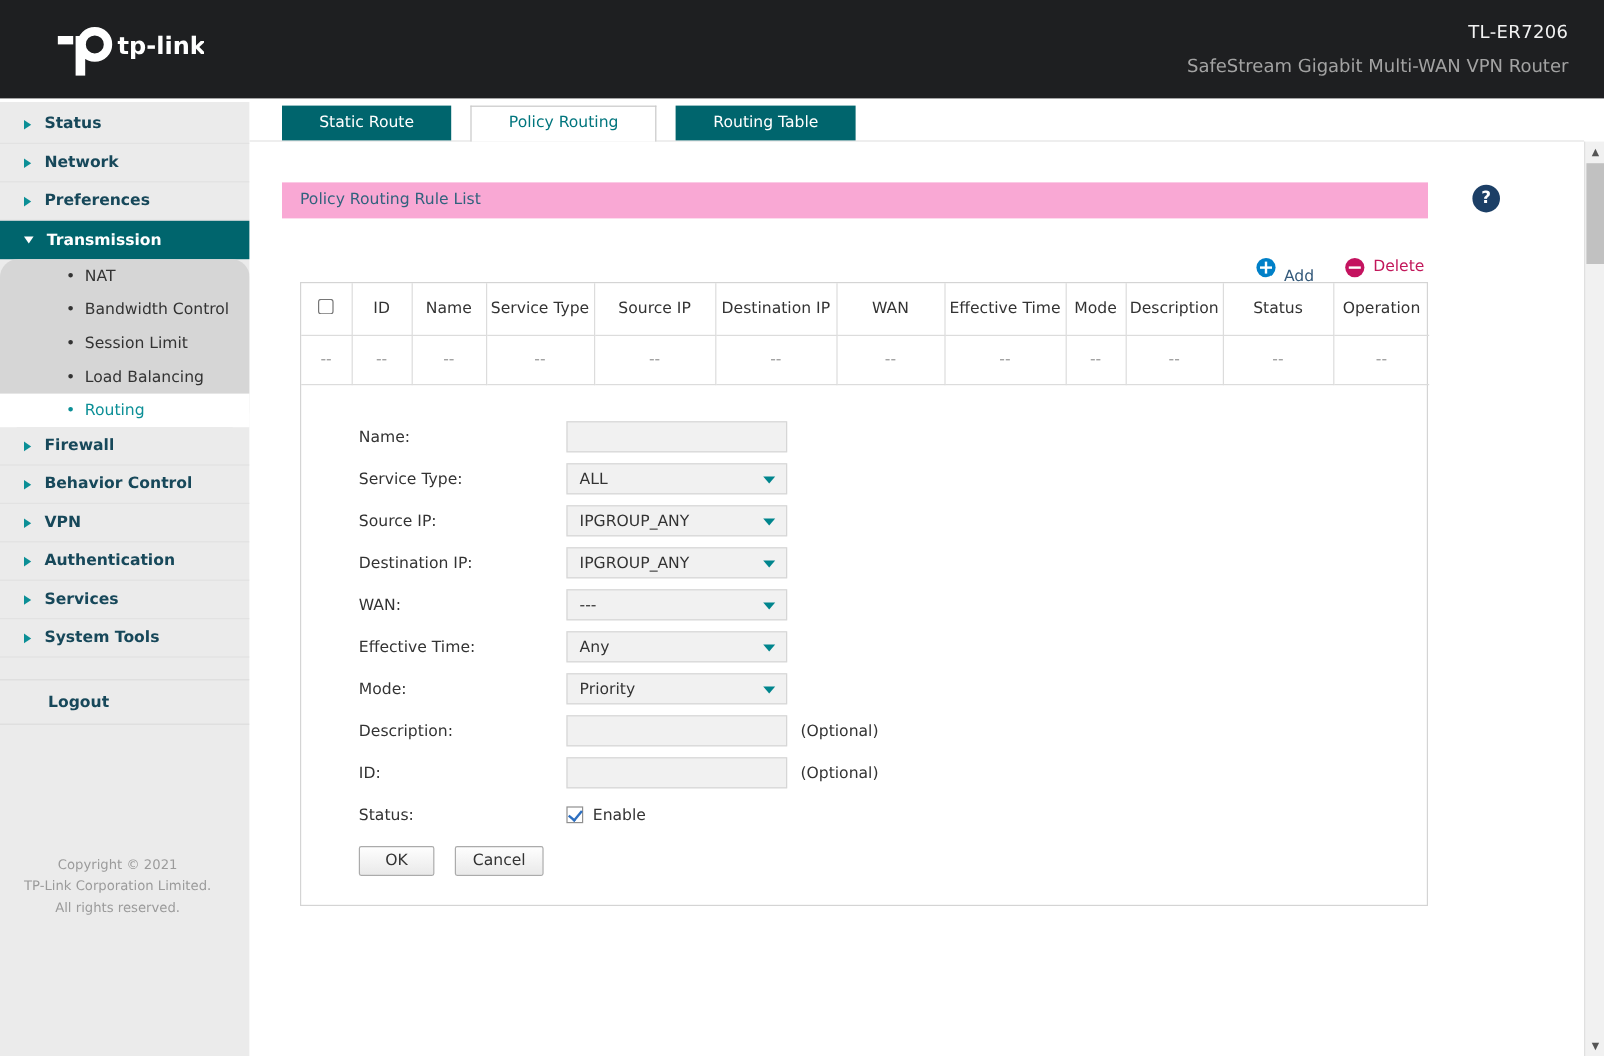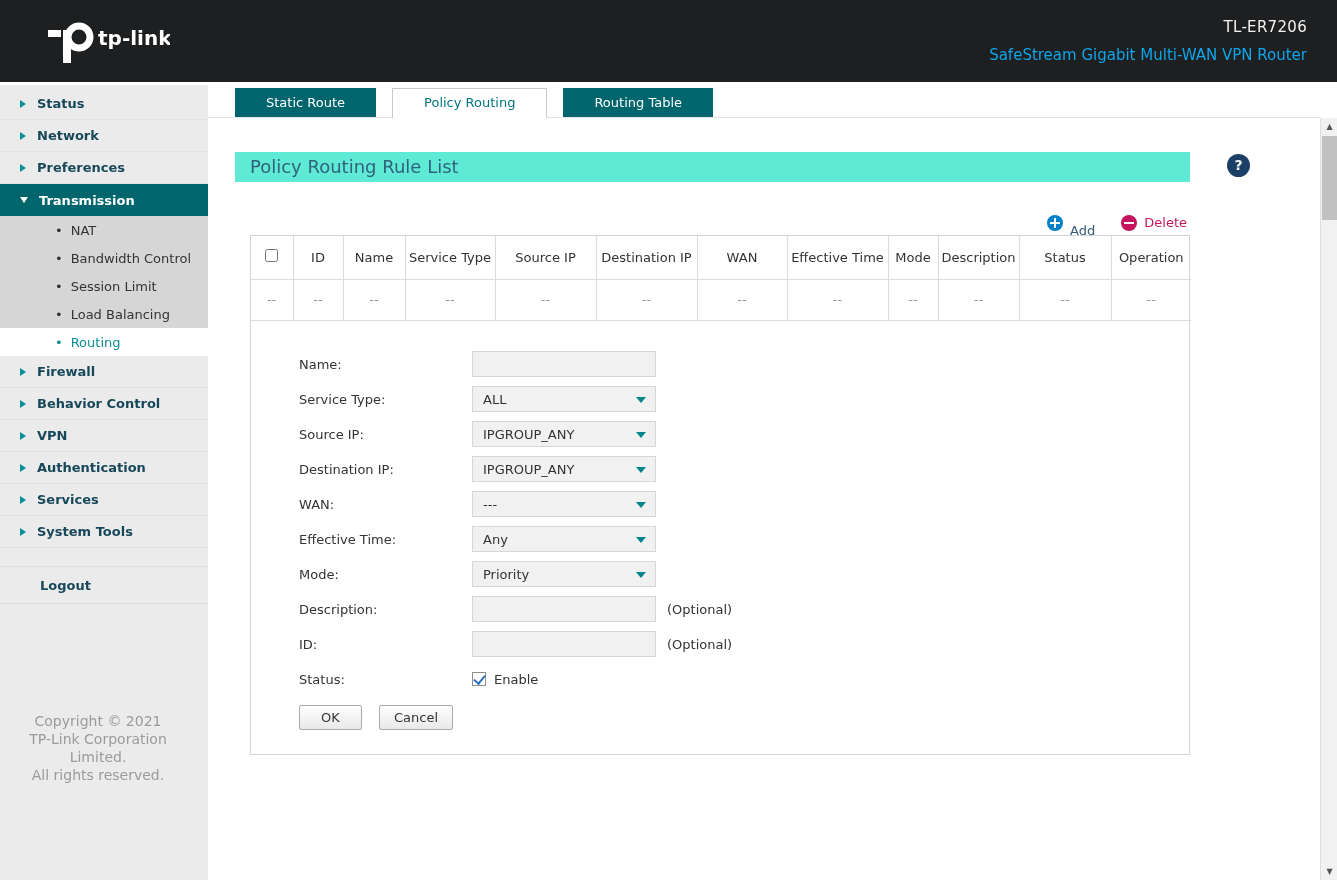--- a/index.html
+++ b/index.html
@@ -5,47 +5,47 @@
   * { margin:0; padding:0; box-sizing:border-box; }
   html,body { background:#fff; }
   body { font-family:"DejaVu Sans","Liberation Sans",sans-serif; }
   .app { position:relative; width:1337px; height:880px; overflow:hidden; background:#fff; }
 
   
   .topbar { position:absolute; top:0; left:0; width:1337px; height:82px; background:#1e1f21; }
   .logo { position:absolute; left:48px; top:16px; }
   .topbar-right { position:absolute; right:30px; top:18px; text-align:right; }
   .model { color:#f2f2f2; font-size:15px; letter-spacing:.3px; }
-  .subtitle { color:#0ea5e9; font-size:15px; margin-top:10px; }
+  .subtitle { color:#a3a3a3; font-size:15px; margin-top:10px; }
 
   
   .sidebar { position:absolute; left:0; top:85px; width:208px; bottom:0; background:#ebebeb; }
   .nav { padding-top:3px; }
   .side-item { height:32px; display:flex; align-items:center; padding-left:20px; gap:11px;
                font-size:13px; font-weight:bold; color:#17485a; border-bottom:1px solid #e2e2e2; cursor:pointer; }
   .side-item.expanded { background:#00656d; color:#fff; border-bottom:none; }
   .tri-right { width:0; height:0; border-top:4px solid transparent; border-bottom:4px solid transparent; border-left:6px solid #0b8f96; }
   .tri-down  { width:0; height:0; border-left:4px solid transparent; border-right:4px solid transparent; border-top:6px solid #ffffff; }
-  .submenu { background:#d6d6d6; }
+  .submenu { background:#d6d6d6;border-radius:15px; }
   .sub-item { height:28px; display:flex; align-items:center; padding-left:55px; font-size:13px; color:#333; cursor:pointer; }
   .sub-item::before { content:"•"; margin-right:8px; }
   .sub-item.active { background:#ffffff; color:#0b8f96; }
   .logout-item { margin-top:18px; height:38px; display:flex; align-items:center; padding-left:40px;
                  font-size:13px; font-weight:bold; color:#17485a; border-top:1px solid #dcdcdc; border-bottom:1px solid #dcdcdc; cursor:pointer; }
-  .copyright { position:absolute; top:627px; left:0; width:196px; text-align:center; color:#9b9b9b; font-size:14px; line-height:18px; }
+  .copyright { position:absolute; top:627px; left:0; width:196px; text-align:center; color:#9b9b9b; font-size:11px; line-height:18px; }
 
   
   .content { position:absolute; left:208px; top:85px; right:0; bottom:0; background:#fff; }
   .tabstrip-line { position:absolute; left:0; right:17px; top:32px; height:1px; background:#e3e3e3; }
   .tabs { position:absolute; left:27px; top:3px; display:flex; }
   .tab { height:29px; line-height:29px; padding:0 31px; background:#00656d; color:#fff; font-size:13px; margin-right:16px; cursor:pointer; }
   .tab.active { background:#fff; color:#00757d; border:1px solid #c9c9c9; border-bottom:none; height:30px; line-height:28px; }
 
-  .section-bar { position:absolute; left:27px; top:67px; width:955px; height:30px; background:#5eead4;
-                 color:#31627d; font-size:18px; line-height:30px; padding-left:15px; }
+  .section-bar { position:absolute; left:27px; top:67px; width:955px; height:30px; background:#f9a8d4;
+                 color:#31627d; font-size:13px; line-height:30px; padding-left:15px; }
   .help-icon { position:absolute; left:1019px; top:69px; width:23px; height:23px; border-radius:50%;
                background:#1c3f66; color:#fff; font-size:14px; font-weight:bold; text-align:center; line-height:23px; cursor:pointer; }
 
   .actions { position:absolute; left:27px; top:122px; width:952px; text-align:right; font-size:13px; }
   .action { display:inline-flex; align-items:center; gap:7px; cursor:pointer; vertical-align:middle; }
   .action + .action { margin-left:22px; }
   .action-add-label { color:#33597a;margin-top:16px; }
   .action-del-label { color:#c2185b; }
   .icon-plus { width:16px; height:16px; border-radius:50%; background:#0080c8; position:relative; }
   .icon-plus::before { content:""; position:absolute; left:3px; right:3px; top:7px; height:2px; background:#fff; }

